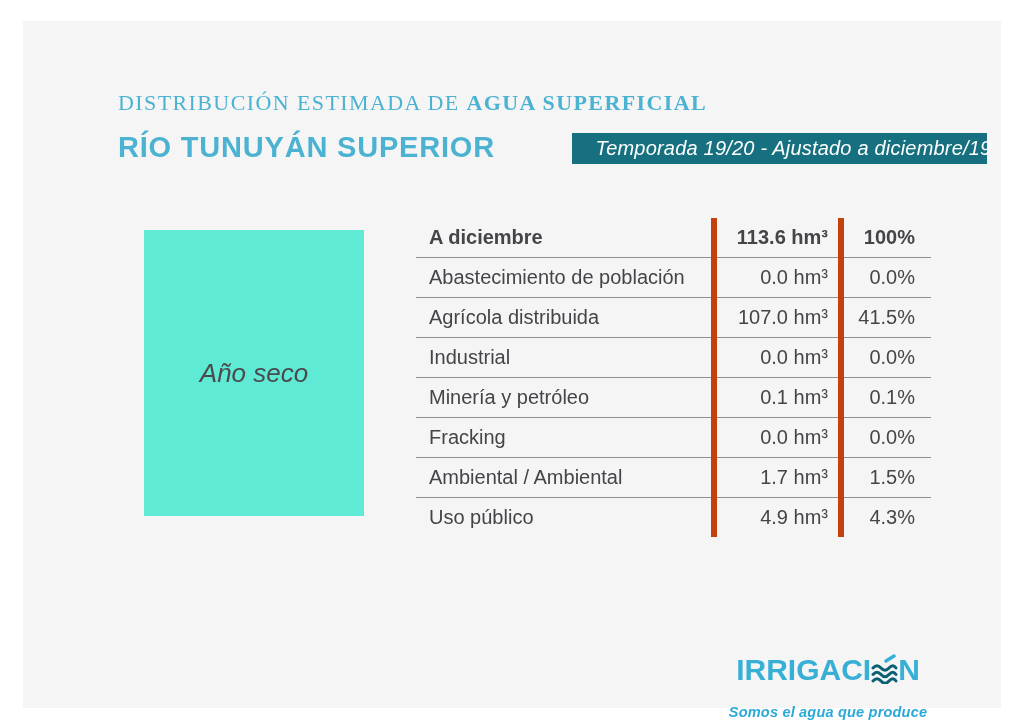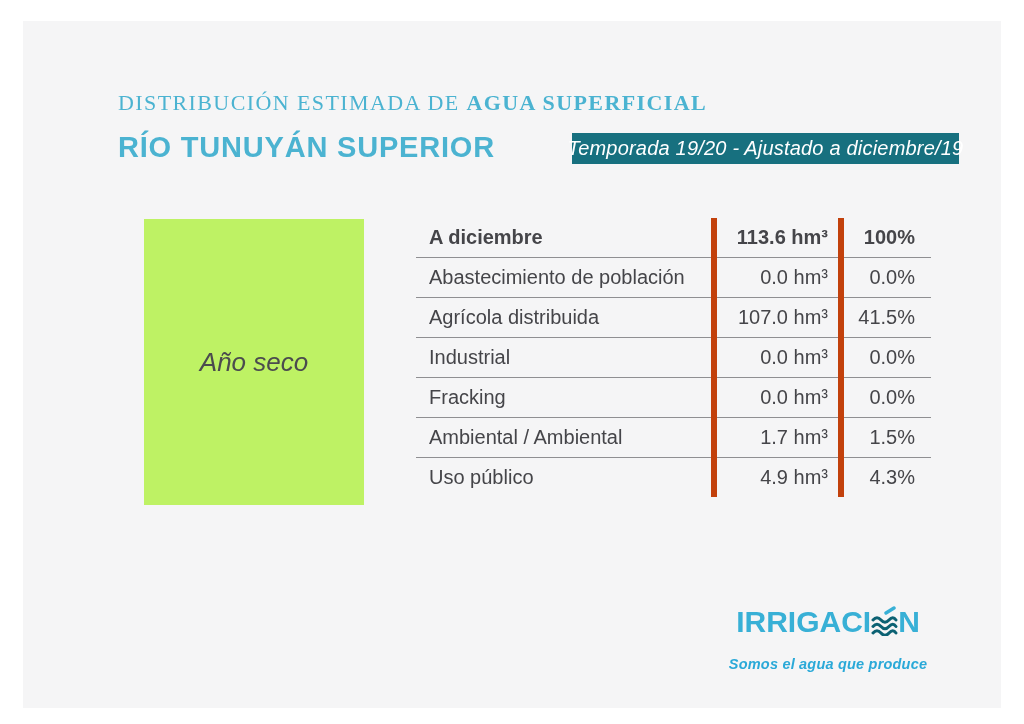--- a/index.html
+++ b/index.html
@@ -30,26 +30,27 @@
     line-height:1.1;margin-top:17px;white-space:nowrap;
   }
   
   .badge{
     position:absolute;left:549px;top:112px;
     width:387px;height:31px;
     background:#17707f;color:#ffffff;
     font-style:italic;font-size:20px;letter-spacing:0.2px;
     display:flex;align-items:center;justify-content:center;
     white-space:nowrap;
+    padding-left:28px;
   }
   
   .scenario-box{
-    position:absolute;left:121px;top:198px;
+    position:absolute;left:121px;top:209px;
     width:220px;height:286px;
-    background:#bef264;
+    background:#5eead4;
     display:flex;align-items:center;justify-content:center;
   }
   .scenario-label{
     font-style:italic;font-size:26px;color:#4b4b4e;
   }
   
   .dist-table{
     position:absolute;left:393px;top:197px;
     width:515px;
     border-collapse:collapse;
@@ -70,21 +71,21 @@
   .dist-table td:nth-child(2){padding-right:10px;}
   .dist-table td:nth-child(3){padding-right:16px;}
   .dist-table tr.header-row td{font-weight:700;}
   
   .logo{
     position:absolute;left:700px;top:585px;width:210px;
     text-align:center;
   }
   .logo-word{
     font-size:30px;font-weight:800;color:#38b0d6;
-    line-height:1;white-space:nowrap;
+    line-height:1;white-space:nowrap;margin-top:48px;
   }
   .logo-o{
     display:inline-block;width:27px;height:30px;
     vertical-align:-4px;position:relative;
   }
   .logo-tagline{
     font-size:14.5px;font-style:italic;font-weight:700;
     color:#2aa9d8;margin-top:19px;letter-spacing:0.2px;
     white-space:nowrap;
   }
@@ -126,20 +127,25 @@
       <td>Agrícola distribuida</td>
       <td>107.0 hm³</td>
       <td>41.5%</td>
     </tr>
     <tr>
       <td>Industrial</td>
       <td>0.0 hm³</td>
       <td>0.0%</td>
     </tr>
     <tr>
+      <td>Minería y petróleo</td>
+      <td>0.1 hm³</td>
+      <td>0.1%</td>
+    </tr>
+    <tr>
       <td>Fracking</td>
       <td>0.0 hm³</td>
       <td>0.0%</td>
     </tr>
     <tr>
       <td>Ambiental / Ambiental</td>
       <td>1.7 hm³</td>
       <td>1.5%</td>
     </tr>
     <tr>

